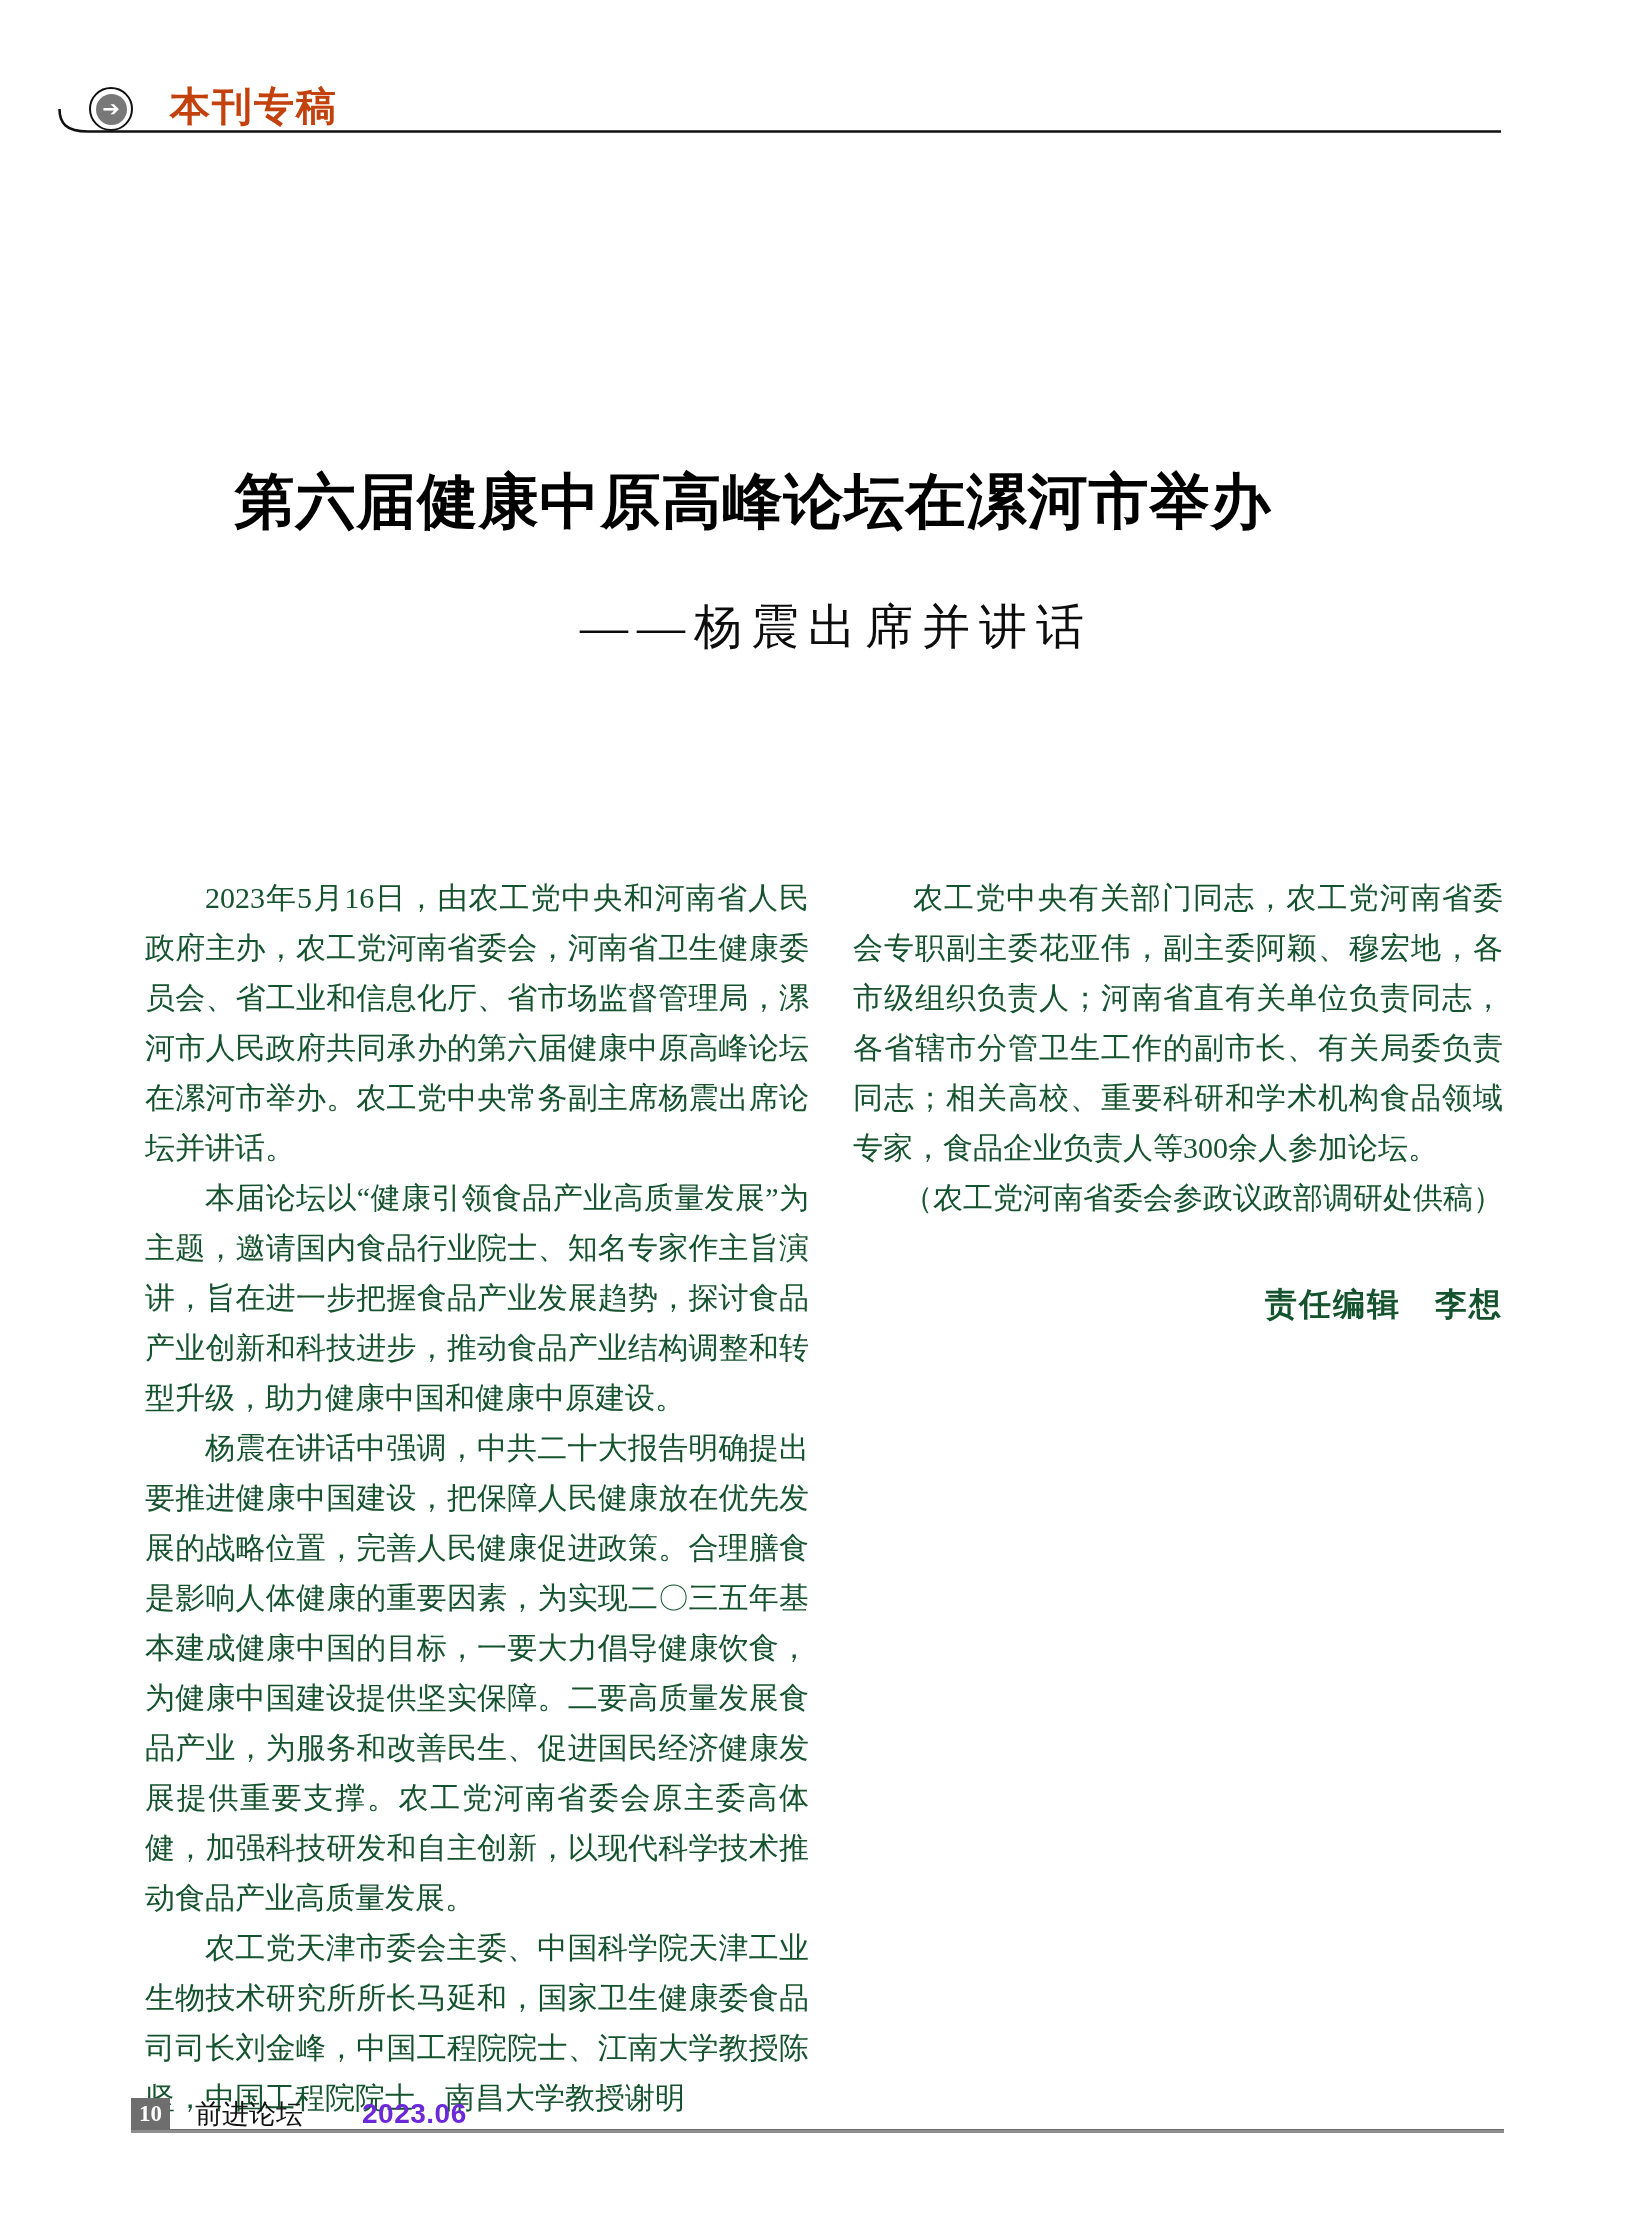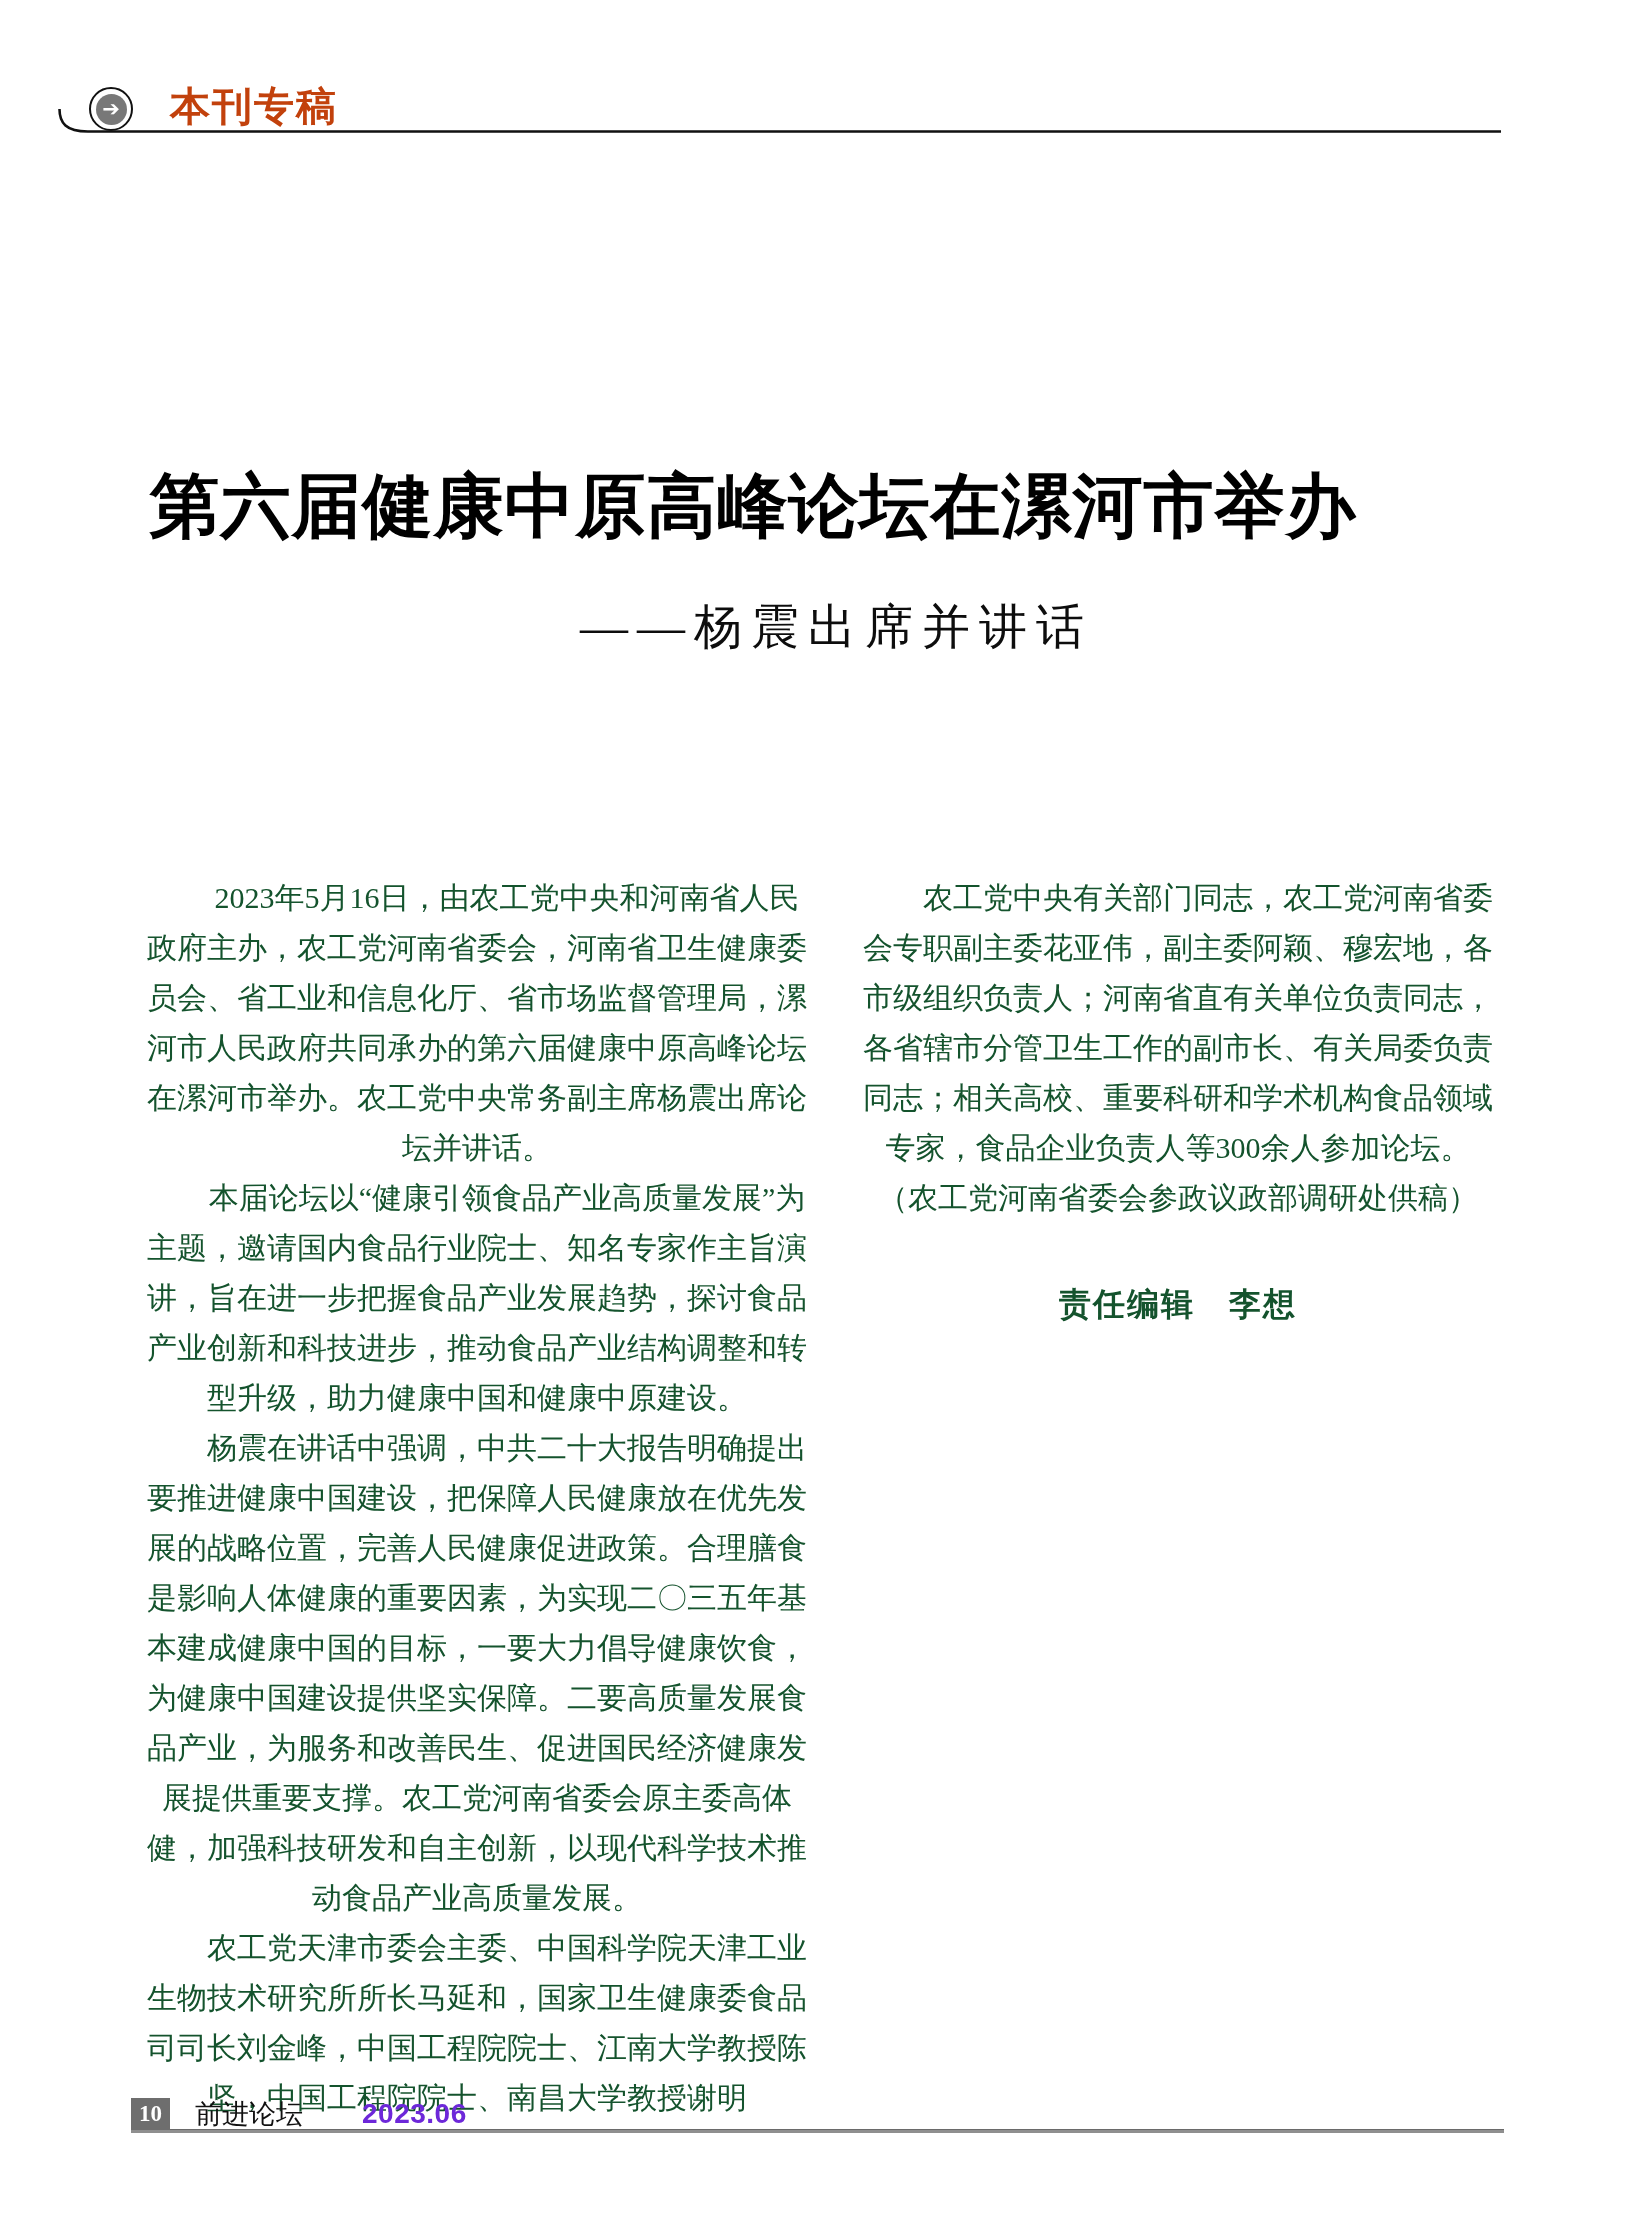--- a/index.html
+++ b/index.html
@@ -31,40 +31,40 @@
     position:absolute;left:170px;top:84px;
     font-family:"Liberation Sans", sans-serif;
     font-size:40px;font-weight:700;letter-spacing:2px;color:#c2410c;
     line-height:1.1;
   }
   
   .title{
     position:absolute;left:0;top:470px;width:1506px;
     text-align:center;
     font-family:"Liberation Sans", sans-serif;
-    font-size:70px;font-weight:900;letter-spacing:1px;
+    font-size:60px;font-weight:900;letter-spacing:1px;
     color:#000;line-height:1.05;margin:0;
   }
   .subtitle{
     position:absolute;left:0;top:598px;width:1645px;
     text-align:center;
     font-size:48px;letter-spacing:9px;
     color:#0d0d0d;line-height:1.2;
     transform:translateX(14px);
   }
   
   .col{
     position:absolute;top:873px;
     font-size:30px;line-height:50px;
     text-align:justify;text-justify:inter-character;
     color:#14532d;
   }
   .col-left{left:145px;width:664px;}
   .col-right{left:853px;width:650px;}
-  .col p{margin:0;text-align:center;}
+  .col p{margin:0;}
   .col p.indent{text-indent:2em;}
   .attribution{
     text-align:right;
     font-size:30px;
   }
   .editor{
     text-align:right;
     font-size:32px;font-weight:700;
     margin-top:56px !important;
     letter-spacing:2px;

